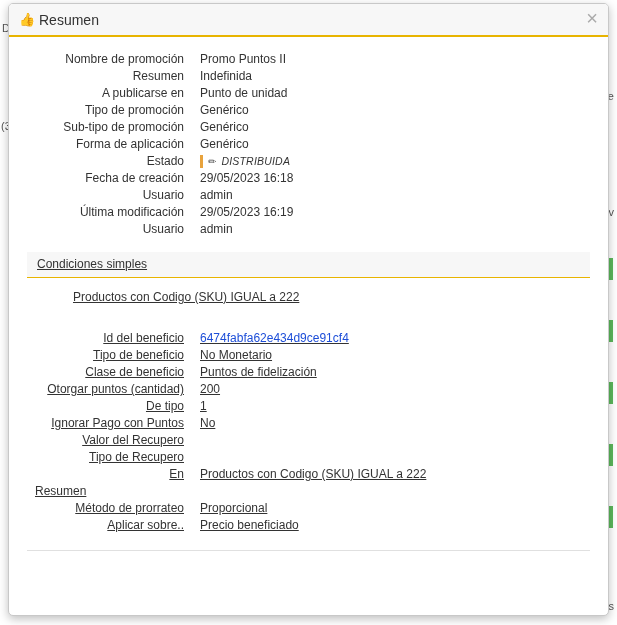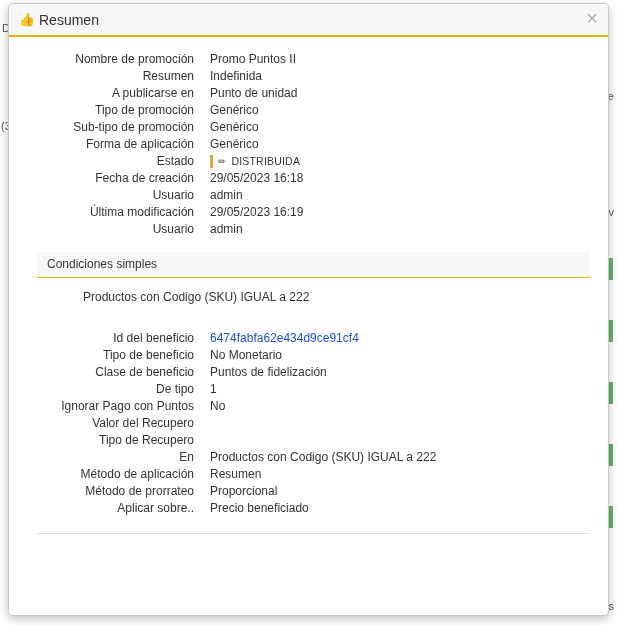--- a/index.html
+++ b/index.html
@@ -99,21 +99,21 @@
     color: #aaaaaa;
     line-height: 20px;
     cursor: pointer;
     background: none;
     border: none;
     padding: 0;
     font-family: "Liberation Sans", sans-serif;
   }
 
   .modal-body {
-    padding: 14px 18px 10px 28px;
+    padding: 14px 18px 10px 18px;
     box-sizing: border-box;
   }
 
   
   .field-row {
     display: flex;
     line-height: 17px;
     margin-bottom: 0px;
   }
   .field-label {
@@ -147,26 +147,28 @@
     background: #e8a33d;
   }
   .pencil-icon {
     font-size: 10px;
     color: #444;
   }
   .state-text {
     font-size: 10.5px;
     color: #333;
     letter-spacing: 0.2px;
+    font-style: italic;
   }
 
   
   .section {
     margin-top: 14px;
     margin-bottom: 10px;
+    text-decoration: underline;
   }
   .section-title {
     background: #f7f7f7;
     border-bottom: 1px solid #e8b400;
     padding: 5px 10px 6px 10px;
     font-size: 12px;
     color: #333;
   }
   .section-body {
     padding: 10px 0 0 0;
@@ -281,41 +283,44 @@
         </div>
         <div class="field-row">
           <div class="field-label">Tipo de beneficio</div>
           <div class="field-value">No Monetario</div>
         </div>
         <div class="field-row">
           <div class="field-label">Clase de beneficio</div>
           <div class="field-value">Puntos de fidelización</div>
         </div>
         <div class="field-row">
+          <div class="field-label">Otorgar puntos (cantidad)</div>
+          <div class="field-value">200</div>
+        </div>
+        <div class="field-row">
           <div class="field-label">De tipo</div>
           <div class="field-value">1</div>
         </div>
         <div class="field-row">
           <div class="field-label">Ignorar Pago con Puntos</div>
           <div class="field-value">No</div>
         </div>
         <div class="field-row">
           <div class="field-label">Valor del Recupero</div>
           <div class="field-value"></div>
         </div>
         <div class="field-row">
           <div class="field-label">Tipo de Recupero</div>
           <div class="field-value"></div>
         </div>
         <div class="field-row">
           <div class="field-label">En</div>
           <div class="field-value">Productos con Codigo (SKU) IGUAL a 222</div>
         </div>
         <div class="field-row">
-          <div class="field-label">Método de aplicación</div>
           <div class="field-value">Resumen</div>
         </div>
         <div class="field-row">
           <div class="field-label">Método de prorrateo</div>
           <div class="field-value">Proporcional</div>
         </div>
         <div class="field-row">
           <div class="field-label">Aplicar sobre..</div>
           <div class="field-value">Precio beneficiado</div>
         </div>

